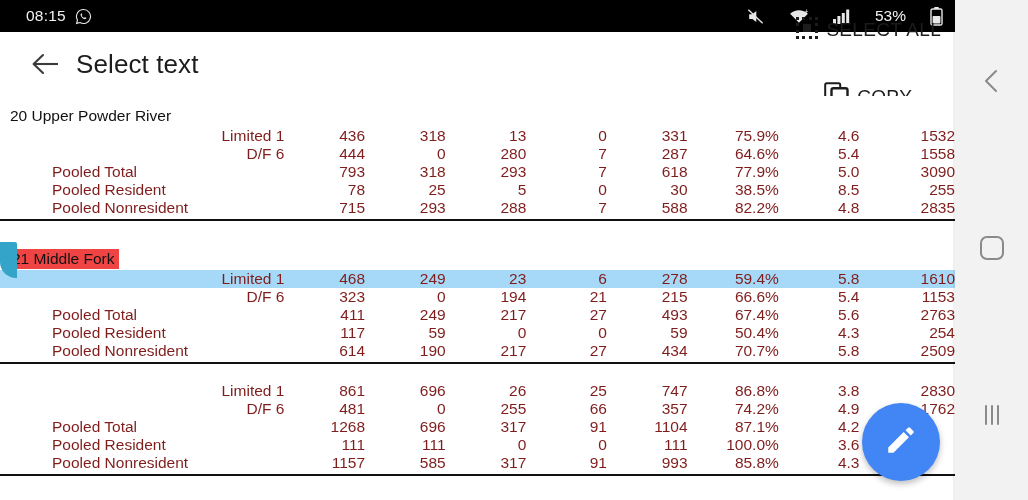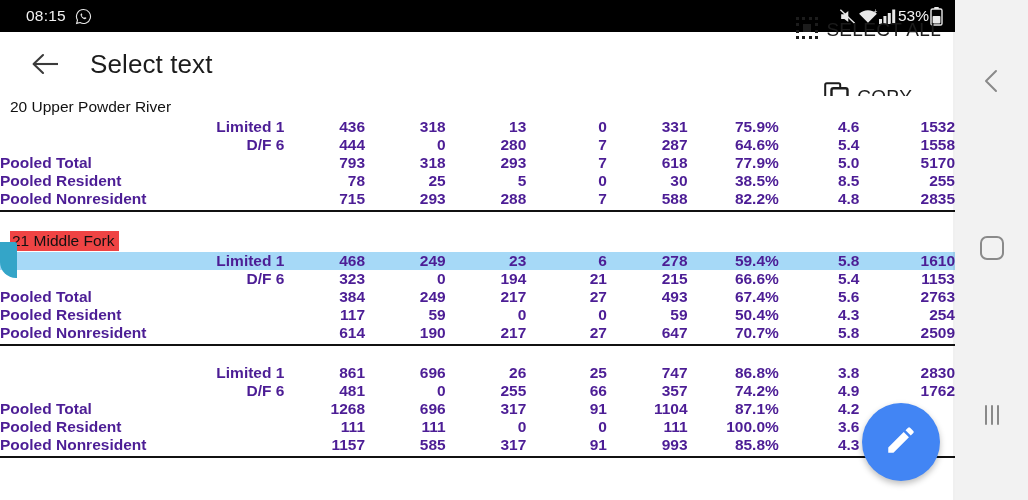--- a/index.html
+++ b/index.html
@@ -21,39 +21,39 @@
     position: absolute; left: 0; top: 0;
     width: 955px; height: 32px;
     background: #000000;
     color: #ffffff;
     display: flex; align-items: center;
     padding: 0 12px 0 26px;
     font-size: 15px;
   }
   #statusbar .clock { font-size: 15.5px; letter-spacing: .2px; color:#f2f2f2; }
   #statusbar .left { display:flex; align-items:center; gap:9px; }
-  #statusbar .right { margin-left:auto; display:flex; align-items:center; gap:1px; }
+  #statusbar .right { margin-left:auto; display:flex; align-items:center; gap:24px; }
   #statusbar .batt-text { font-size: 15.5px; color:#f2f2f2; }
   .sb-icon { display:block; }
 
   
   #appbar {
     position: absolute; left: 0; top: 32px;
     width: 955px; height: 64px;
     background: #ffffff;
     display: flex; align-items: center;
     padding: 0 14px 0 24px;
   }
   #appbar .back {
     width: 44px; height: 44px;
     display: flex; align-items: center; justify-content: center;
     cursor: pointer;
   }
   #appbar .title {
-    margin-left: 22px;
+    margin-left: 8px;
     font-size: 26px;
     color: #1c1c1c;
     font-weight: 400;
     letter-spacing: .1px;
   }
   #appbar .actions {
     margin-left: auto;
     display: flex; align-items: center; gap: 38px; flex-direction: column;
   }
   #appbar .action {
@@ -77,39 +77,39 @@
     overflow: hidden;
   }
   .section { position: relative; }
   .sec-title {
     font-size: 15.5px;
     color: #111;
     padding-left: 10px;
     height: 22px;
     line-height: 22px;
     white-space: nowrap;
+    margin-top: 9px;
   }
   .sec-title .hl { background: #ef4444; padding: 1px 4px 2px 2px; text-align: right; }
 
   table.grid {
     width: 955px;
     border-collapse: collapse;
     font-size: 15.5px;
-    color: #4c1d95;
+    color: #7f1d1d;
     table-layout: fixed;
-    font-weight: bold;
   }
   table.grid td {
     height: 18px;
     line-height: 18px;
     padding: 0;
     white-space: nowrap;
   }
   td.rowlabel { text-align: right; padding-right: 8px; }
-  td.rowlabel.indent-left { text-align: left; }
+  td.rowlabel.indent-left { text-align: left; padding-left: 52px; }
   td.num { text-align: right; padding-right: 20px; }
 
   .col-label { width: 268px; }
   .col-n { width: 76px; }
   .col-pct { width: 86px; }
   .col-wide { width: 90px; }
 
   tr.selected td { background: #a6d9f7; }
 
   .divider {
@@ -283,21 +283,21 @@
               </tr>
               <tr>
                 <td class="rowlabel col-label indent-left">Pooled Total</td>
                 <td class="num col-n">793</td>
                 <td class="num col-n">318</td>
                 <td class="num col-n">293</td>
                 <td class="num col-n">7</td>
                 <td class="num col-n">618</td>
                 <td class="num col-pct">77.9%</td>
                 <td class="num col-n">5.0</td>
-                <td class="num col-wide">5170</td>
+                <td class="num col-wide">3090</td>
               </tr>
               <tr>
                 <td class="rowlabel col-label indent-left">Pooled Resident</td>
                 <td class="num col-n">78</td>
                 <td class="num col-n">25</td>
                 <td class="num col-n">5</td>
                 <td class="num col-n">0</td>
                 <td class="num col-n">30</td>
                 <td class="num col-pct">38.5%</td>
                 <td class="num col-n">8.5</td>
@@ -340,21 +340,21 @@
                 <td class="num col-n">0</td>
                 <td class="num col-n">194</td>
                 <td class="num col-n">21</td>
                 <td class="num col-n">215</td>
                 <td class="num col-pct">66.6%</td>
                 <td class="num col-n">5.4</td>
                 <td class="num col-wide">1153</td>
               </tr>
               <tr>
                 <td class="rowlabel col-label indent-left">Pooled Total</td>
-                <td class="num col-n">384</td>
+                <td class="num col-n">411</td>
                 <td class="num col-n">249</td>
                 <td class="num col-n">217</td>
                 <td class="num col-n">27</td>
                 <td class="num col-n">493</td>
                 <td class="num col-pct">67.4%</td>
                 <td class="num col-n">5.6</td>
                 <td class="num col-wide">2763</td>
               </tr>
               <tr>
                 <td class="rowlabel col-label indent-left">Pooled Resident</td>
@@ -366,21 +366,21 @@
                 <td class="num col-pct">50.4%</td>
                 <td class="num col-n">4.3</td>
                 <td class="num col-wide">254</td>
               </tr>
               <tr>
                 <td class="rowlabel col-label indent-left">Pooled Nonresident</td>
                 <td class="num col-n">614</td>
                 <td class="num col-n">190</td>
                 <td class="num col-n">217</td>
                 <td class="num col-n">27</td>
-                <td class="num col-n">647</td>
+                <td class="num col-n">434</td>
                 <td class="num col-pct">70.7%</td>
                 <td class="num col-n">5.8</td>
                 <td class="num col-wide">2509</td>
               </tr>
             </tbody>
           </table>
           <div class="divider"></div>
           <div class="gap"></div>
         </div>
         <div class="section">

